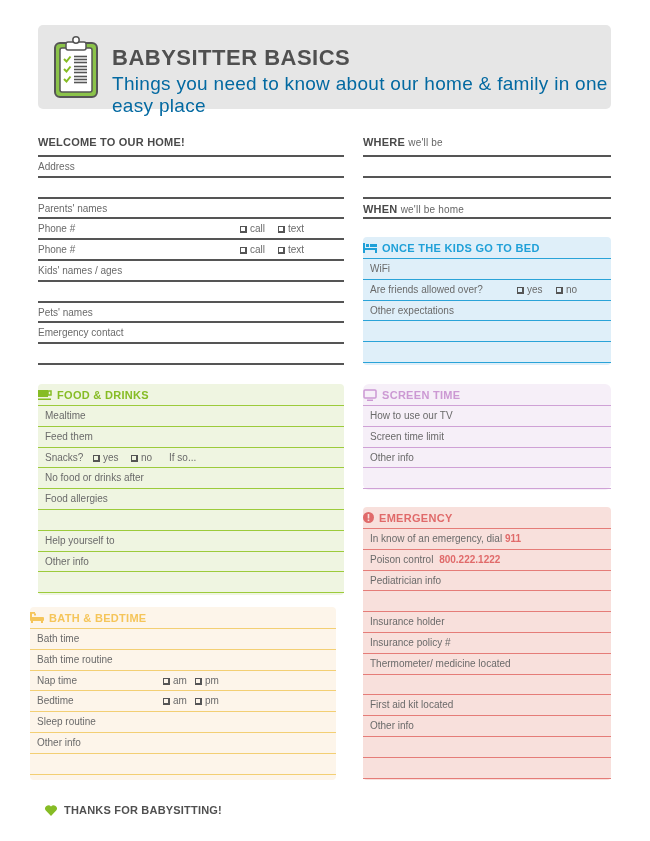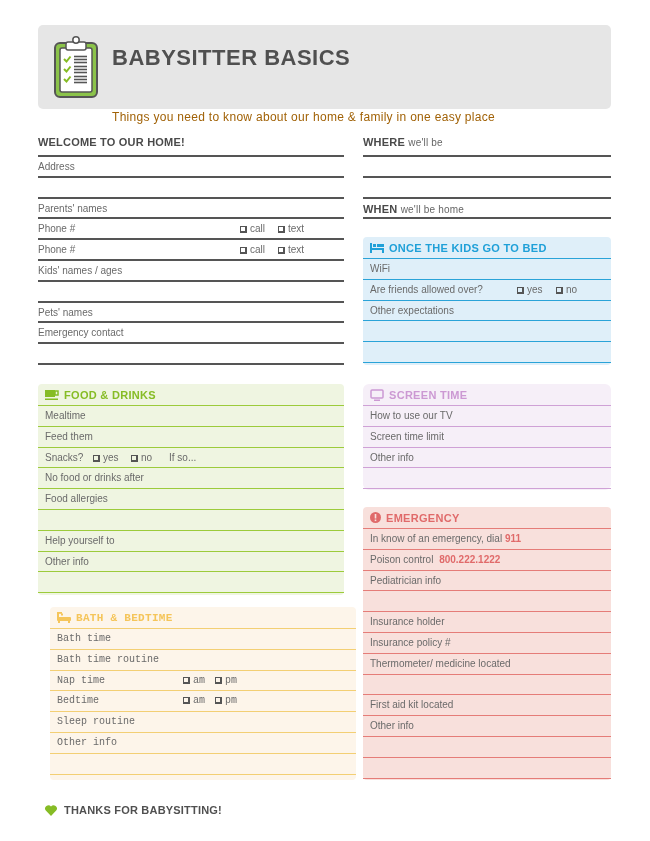--- a/index.html
+++ b/index.html
@@ -2,33 +2,33 @@
 <html><head>
 <meta charset="utf-8">
 <style>
   * { box-sizing: border-box; margin: 0; padding: 0; }
   html, body { width: 650px; height: 841px; background: #ffffff; overflow: hidden; }
   body { position: relative; font-family: "Liberation Sans", sans-serif; color: #5a5a5a; }
 
   .header { position: absolute; left: 38px; top: 25px; width: 573px; height: 84px; background: #e6e6e6; border-radius: 5px; }
   .header .logo { position: absolute; left: 15px; top: 10px; width: 46px; height: 64px; }
   .header .title { position: absolute; left: 74px; top: 20px; font-size: 22px; font-weight: bold; letter-spacing: 0.5px; color: #505050; }
-  .header .subtitle { position: absolute; left: 74px; top: 48px; font-size: 12px; color: #a16207; letter-spacing: 0.3px; margin-top: 37px; }
+  .header .subtitle { position: absolute; left: 74px; top: 48px; font-size: 19px; color: #0369a1; letter-spacing: 0.3px; }
 
   .col { position: absolute; }
   .col-left { left: 38px; width: 306px; }
   .col-right { left: 363px; width: 248px; }
 
   .row { position: relative; height: 20.8px; border-bottom: 2px solid #555; font-size: 10px; line-height: 19px; padding-left: 0; color: #6a6a6a; white-space: nowrap; }
   .row .opt { position: absolute; font-size: 10px; color: #6a6a6a; }
   .sec-heading { font-size: 11px; font-weight: bold; color: #4a4a4a; height: 30px; line-height: 30px; border-bottom: 2px solid #555; letter-spacing: 0.2px; }
   .sec-heading .light { font-weight: normal; color: #666; font-size: 10px; }
 
   .box { position: absolute; border-radius: 4px; }
-  .box .bh { height: 22px; line-height: 22px; font-size: 11px; font-weight: bold; padding-left: 7px; letter-spacing: 0.3px; display: flex; align-items: center; gap: 5px; }
+  .box .bh { height: 22px; line-height: 22px; font-size: 11px; font-weight: bold; letter-spacing: 0.3px; display: flex; align-items: center; gap: 5px; }
   .box .row { padding-left: 7px; border-bottom-width: 1.5px; }
   .box .bh-row { border-bottom-width: 1.5px; border-bottom-style: solid; }
 
   .green { background: #eff5e1; }
   .green .bh { color: #86bc25; }
   .green .row, .green .bh-row { border-color: #9ccb3b; }
 
   .yellow { background: #fdf5ea; }
   .yellow .bh { color: #f5c55a; }
   .yellow .row, .yellow .bh-row { border-color: #f3cf74; }
@@ -183,21 +183,21 @@
       <div class="row"><span>Insurance policy #</span></div>
       <div class="row"><span>Thermometer/ medicine located</span></div>
       <div class="row"><span></span></div>
       <div class="row"><span>First aid kit located</span></div>
       <div class="row"><span>Other info</span></div>
       <div class="row"><span></span></div>
       <div class="row"><span></span></div>
     </div>
 </div>
 
-<div class="box yellow" style="left:50px; top:607px; width:306px; height:173px;font-family:Liberation Mono, monospace;">
+<div class="box yellow" style="left:30px; top:607px; width:306px; height:173px;">
   <div class="bh bh-row">
     <svg width="14" height="11" viewBox="0 0 14 11">
       <rect x="0" y="0" width="2" height="6" fill="#f5c55a"></rect>
       <rect x="0" y="0" width="5" height="1.8" fill="#f5c55a"></rect>
       <rect x="4" y="1.5" width="2" height="2" fill="#f5c55a"></rect>
       <rect x="0" y="5" width="14" height="4" rx="1" fill="#f5c55a"></rect>
       <rect x="1" y="9" width="2" height="2" fill="#f5c55a"></rect>
       <rect x="11" y="9" width="2" height="2" fill="#f5c55a"></rect>
     </svg>
     <span>BATH &amp; BEDTIME</span>

